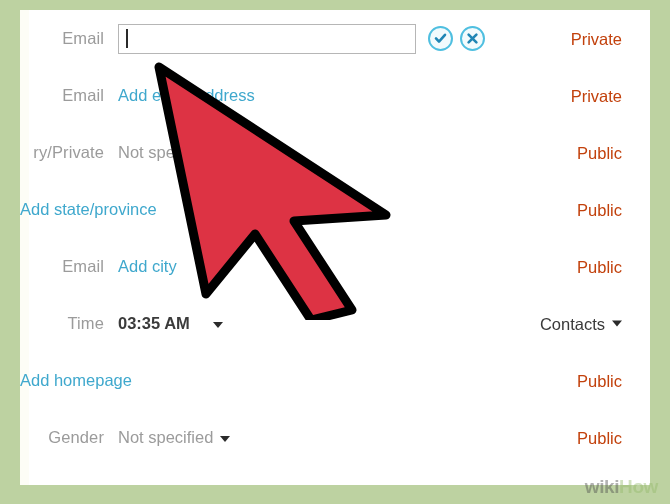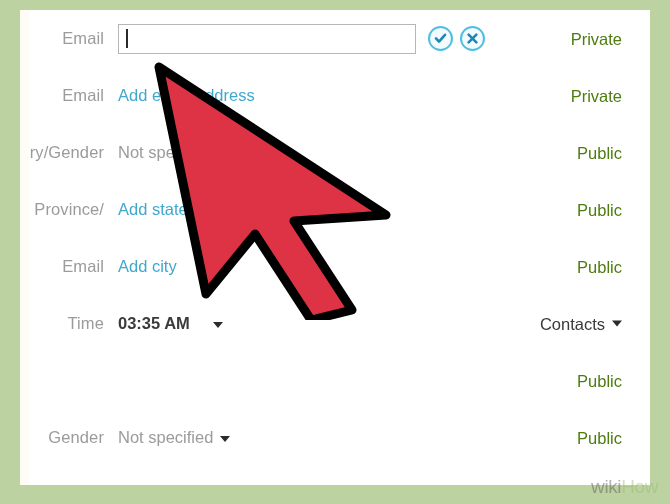--- a/index.html
+++ b/index.html
@@ -152,21 +152,21 @@
     box-sizing: border-box;
   }
   .circbtn svg { display: block; }
 
   
   .privacy {
     position: absolute;
     right: 28px;
     top: 50%;
     transform: translateY(-50%);
-    color: #4d7c0f;
+    color: #c2410c;
     font-size: 16.5px;
     white-space: nowrap;
     display: flex;
     align-items: center;
   }
   .privacy.dark { color: #3a3a3a; cursor: pointer; justify-content: space-between; }
 
   
   #cursor {
     position: absolute;
@@ -176,21 +176,21 @@
     height: 262px;
     pointer-events: none;
   }
 
   
   #watermark {
     position: absolute;
     right: 12px;
     bottom: 6px;
     font-size: 19px;
-    font-weight: normal;
+    font-weight: bold;
     letter-spacing: -0.4px;
     opacity: .42;
     white-space: nowrap;
     margin-left: 45px;
   }
   #watermark .wm-wiki { color: #4a4a4a; }
   #watermark .wm-how  { color: #93b96a; }
 </style>
 </head>
 <body>
@@ -224,29 +224,28 @@
 
       <div class="row">
         <div class="label">Email</div>
         <div class="value">
           <span class="link">Add email address</span>
         </div>
         <div class="privacy">Private</div>
       </div>
 
       <div class="row">
-        <div class="label">ry/Gender</div>
+        <div class="label">ry/Private</div>
         <div class="value">
           <span class="muted">Not specified</span>
         </div>
         <div class="privacy">Public</div>
       </div>
 
       <div class="row">
-        <div class="label">/Province</div>
         <div class="value">
           <span class="link">Add state/province</span>
         </div>
         <div class="privacy">Public</div>
       </div>
 
       <div class="row">
         <div class="label">Email</div>
         <div class="value">
           <span class="link">Add city</span>
@@ -262,20 +261,23 @@
             <span class="caret caret-dark"></span>
           </span>
         </div>
         <div class="privacy dark">
           <span>Contacts</span>
             <span class="caret caret-dark"></span>
         </div>
       </div>
 
       <div class="row">
+        <div class="value">
+          <span class="link">Add homepage</span>
+        </div>
         <div class="privacy">Public</div>
       </div>
 
       <div class="row">
         <div class="label">Gender</div>
         <div class="value">
           <span class="muted">
             <span>Not specified</span><span class="caret caret-dark"></span>
           </span>
         </div>

